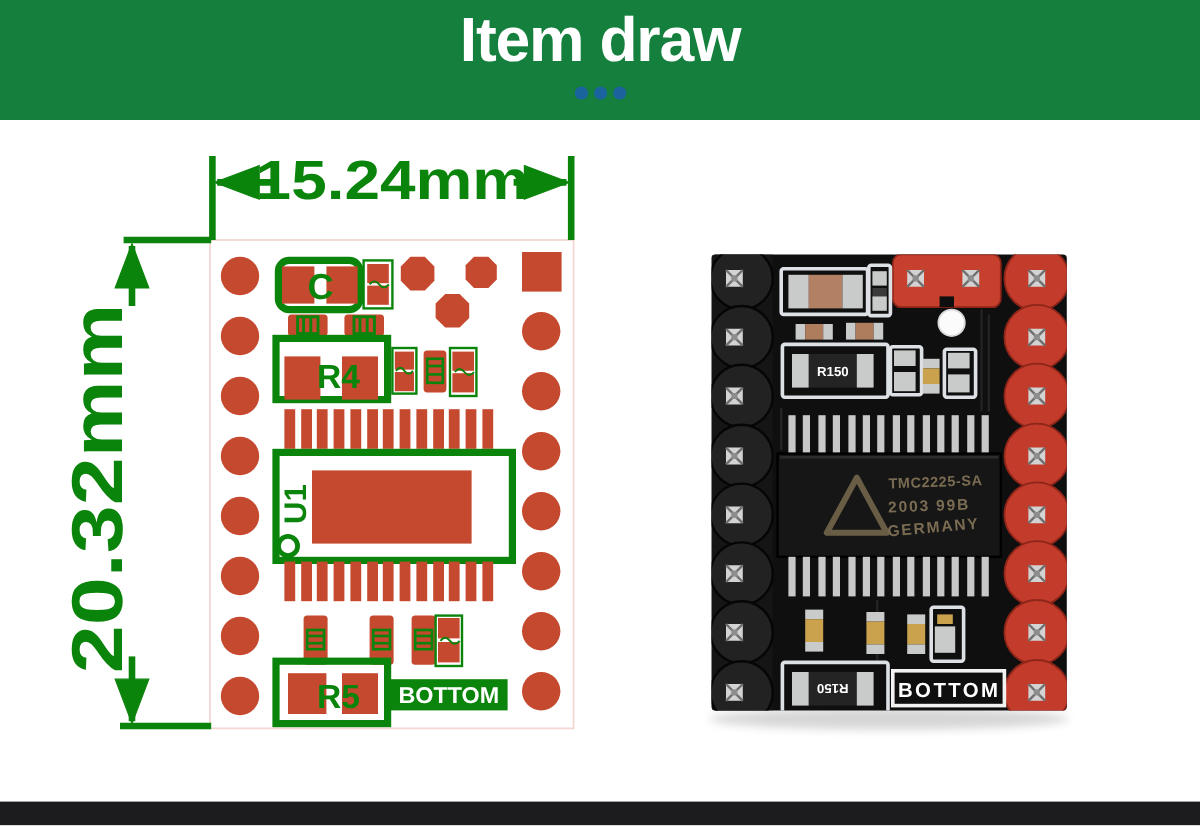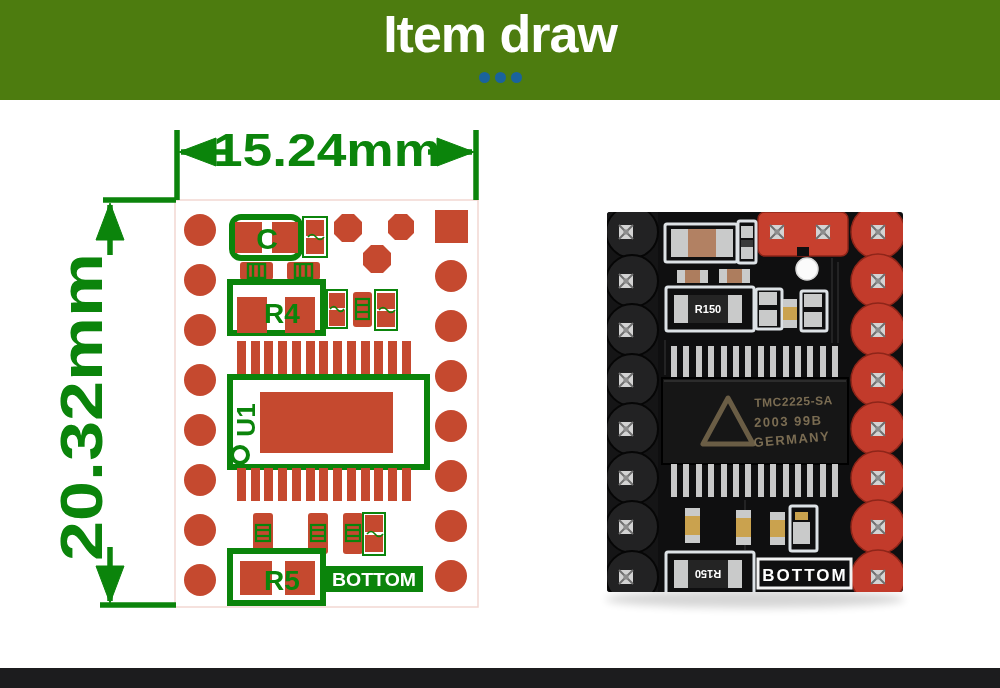--- a/index.html
+++ b/index.html
@@ -1,24 +1,24 @@
 <!DOCTYPE html>
 <html><head>
 <meta charset="utf-8">
 <style>
   html,body{margin:0;padding:0;background:#fff;}
   .page{position:relative;width:1000px;height:688px;background:#ffffff;overflow:hidden;
         font-family:"Liberation Sans",sans-serif;}
-  .topbar{position:absolute;left:0;top:0;width:1000px;height:100px;background:#4d7c0f;}
+  .topbar{position:absolute;left:0;top:0;width:1000px;height:100px;background:#15803d;}
   .title{position:absolute;left:0;top:4px;width:100%;text-align:center;color:#ffffff;
          font-size:52px;font-weight:bold;letter-spacing:-1px;line-height:60px;}
   .dots{position:absolute;left:0;top:72px;width:100%;display:flex;justify-content:center;gap:5px;}
   .dot{width:11px;height:11px;border-radius:50%;background:#1a639c;}
   .fig-draw{position:absolute;left:50px;top:115px;width:460px;height:505px;}
-  .fig-photo{position:absolute;left:595px;top:200px;width:320px;height:420px;}
+  .fig-photo{position:absolute;left:581px;top:200px;width:320px;height:420px;}
   .botbar{position:absolute;left:0;top:668px;width:1000px;height:20px;background:#1c1c1e;}
   svg{display:block;}
   .dimtxt{font-family:"Liberation Sans",sans-serif;font-weight:bold;fill:#0b840b;}
   .silktxt{font-family:"Liberation Sans",sans-serif;font-weight:bold;fill:#0b840b;}
   .whitetxt{font-family:"Liberation Sans",sans-serif;font-weight:bold;fill:#ffffff;}
   .chiptxt{font-family:"Liberation Sans",sans-serif;font-weight:bold;fill:#7a6c52;}
 </style>
 </head>
 <body>
 

